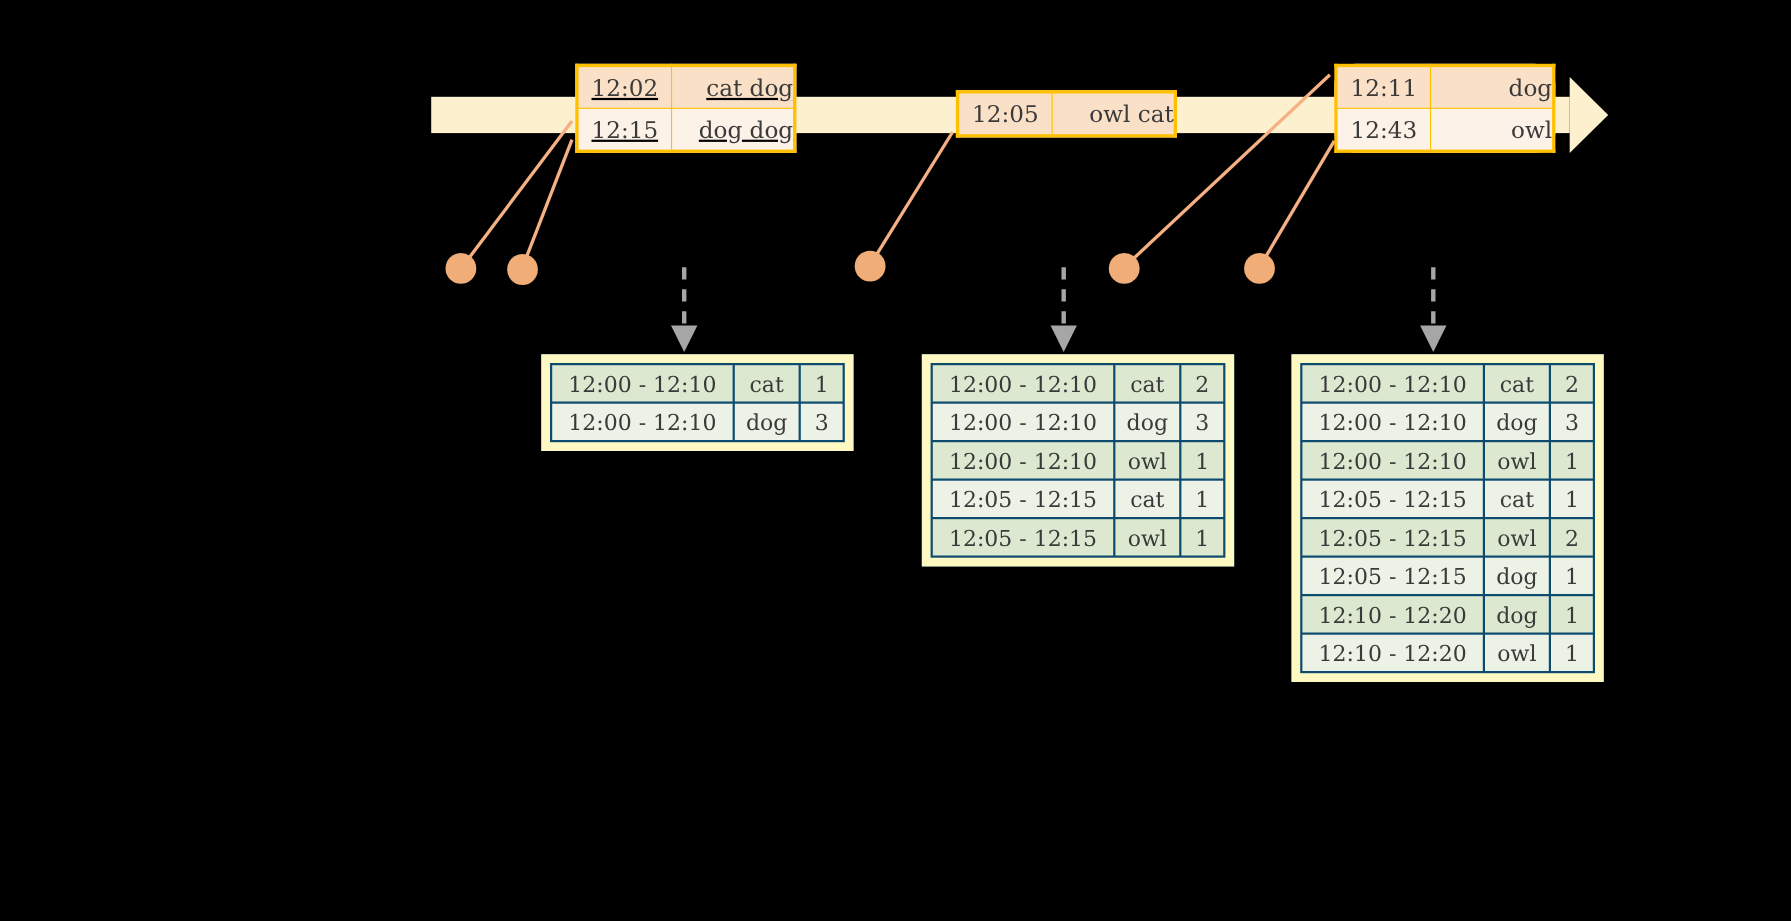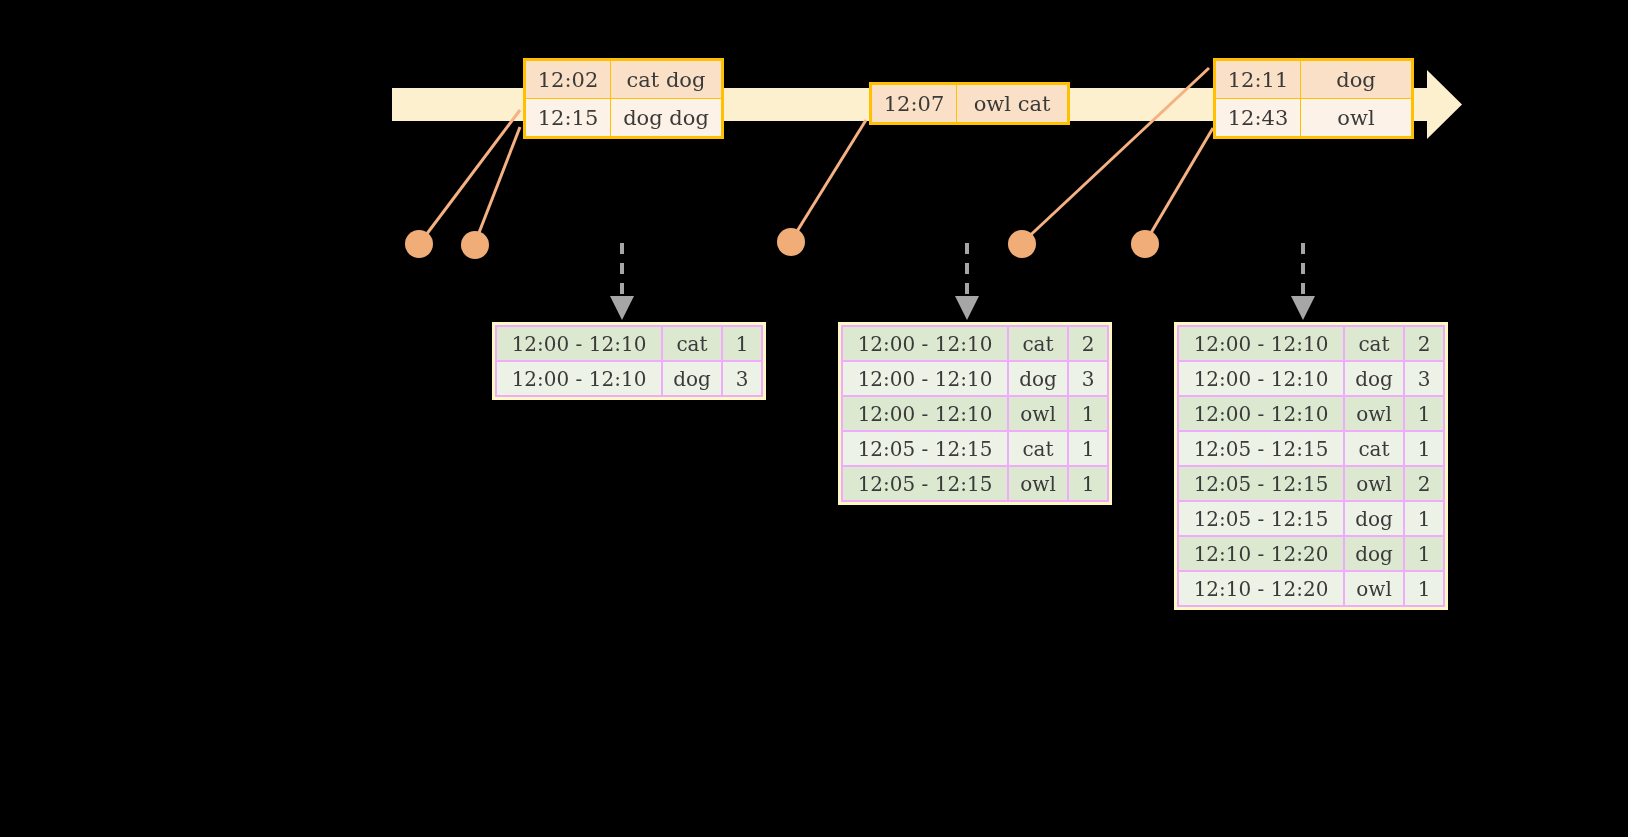--- a/index.html
+++ b/index.html
@@ -42,29 +42,29 @@
     color: #3a3a3a;
     text-align: center;
     padding: 0;
     height: 37px;
     font-family: "DejaVu Serif", serif;
     white-space: nowrap;
   }
   .ev-table tr:nth-child(odd) td { background: #fae0c6; }
   .ev-table tr:nth-child(even) td { background: #fdf2e7; }
   .ev-table td.c-time { width: 84px; }
-  .ev-table td.c-words { width: 110px; }
+  .ev-table td.c-words { width: 110px; text-align: right; }
 
   
   .res-table {
     position: absolute;
     border-collapse: separate;
     border-spacing: 2px;
-    border: 3px solid #fef9c3;
-    background: #f0abfc;
+    border: 8px solid #fef9c3;
+    background: #0c4a6e;
     z-index: 5;
   }
   .res-table td {
     font-size: 20px;
     color: #3a3a3a;
     text-align: center;
     padding: 0 8px;
     height: 33px;
     font-family: "DejaVu Serif", serif;
     white-space: nowrap;
@@ -109,37 +109,37 @@
       <line x1="967" y1="243" x2="967" y2="299"></line>
       <line x1="1303" y1="243" x2="1303" y2="299"></line>
     </g>
     <g fill="#a6a6a6">
       <polygon points="610,296 634,296 622,320"></polygon>
       <polygon points="955,296 979,296 967,320"></polygon>
       <polygon points="1291,296 1315,296 1303,320"></polygon>
     </g>
   </svg>
 
-  <table class="ev-table" style="left:523px; top:58px;">
+  <table class="ev-table" style="left:523px; top:58px;text-decoration:underline;">
     <tbody>
         <tr>
       <td class="c-time">12:02</td>
       <td class="c-words">cat dog</td>
     </tr>
     <tr>
       <td class="c-time">12:15</td>
       <td class="c-words">dog dog</td>
     </tr>
   </tbody>
     </table>
 
   <table class="ev-table" style="left:869px; top:82px;">
     <tbody>
         <tr>
-      <td class="c-time">12:07</td>
+      <td class="c-time">12:05</td>
       <td class="c-words">owl cat</td>
     </tr>
   </tbody>
     </table>
 
   <table class="ev-table" style="left:1213px; top:58px;border-radius:19px;">
     <tbody>
         <tr>
       <td class="c-time">12:11</td>
       <td class="c-words">dog</td>

